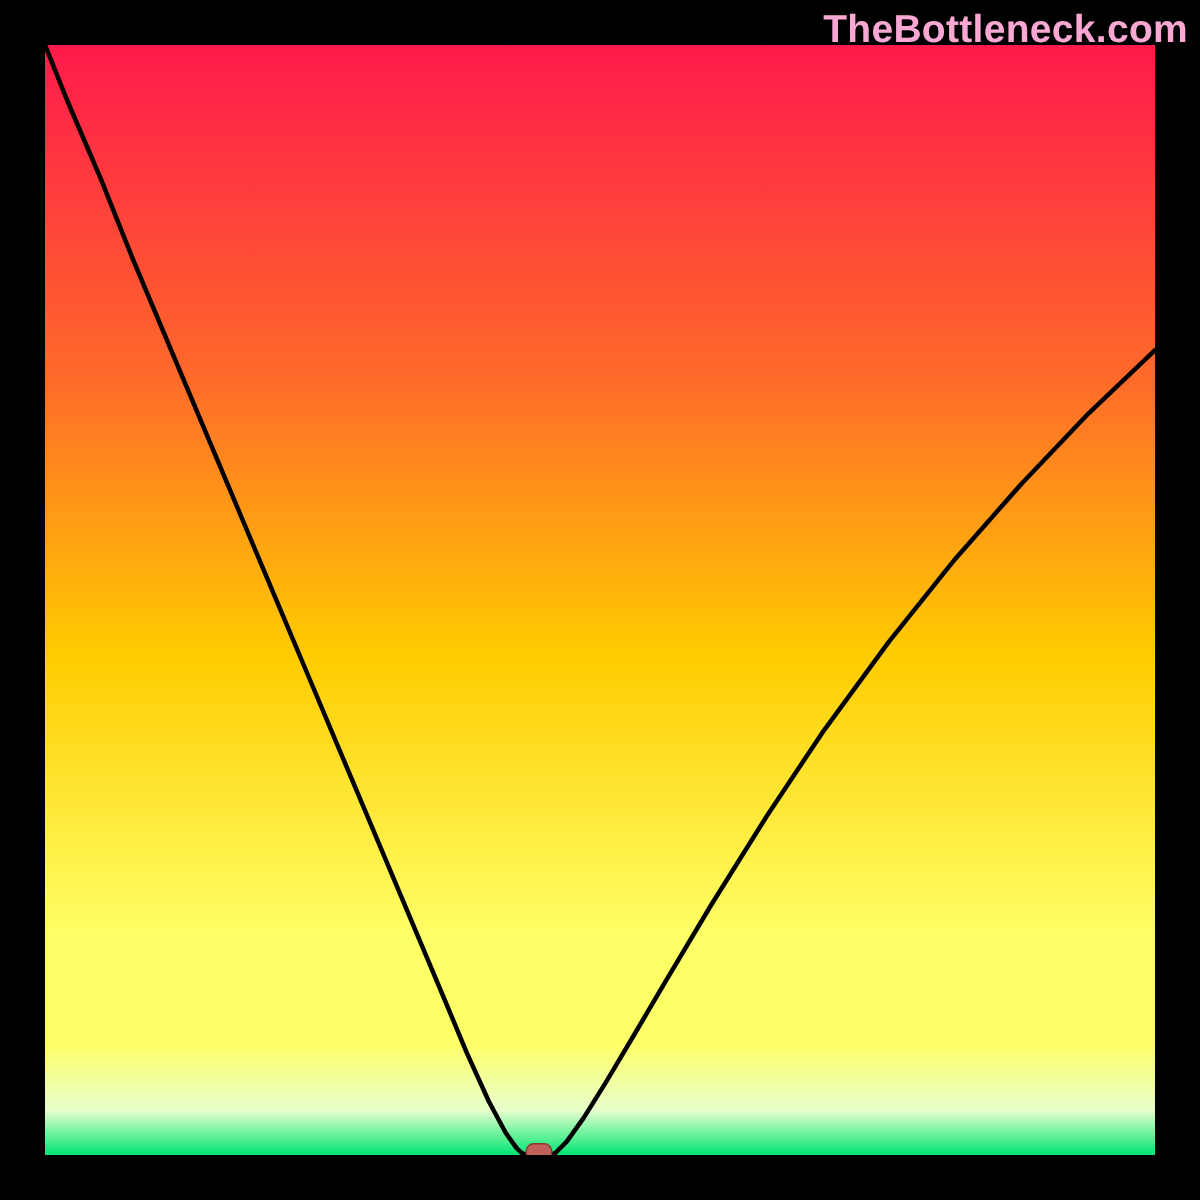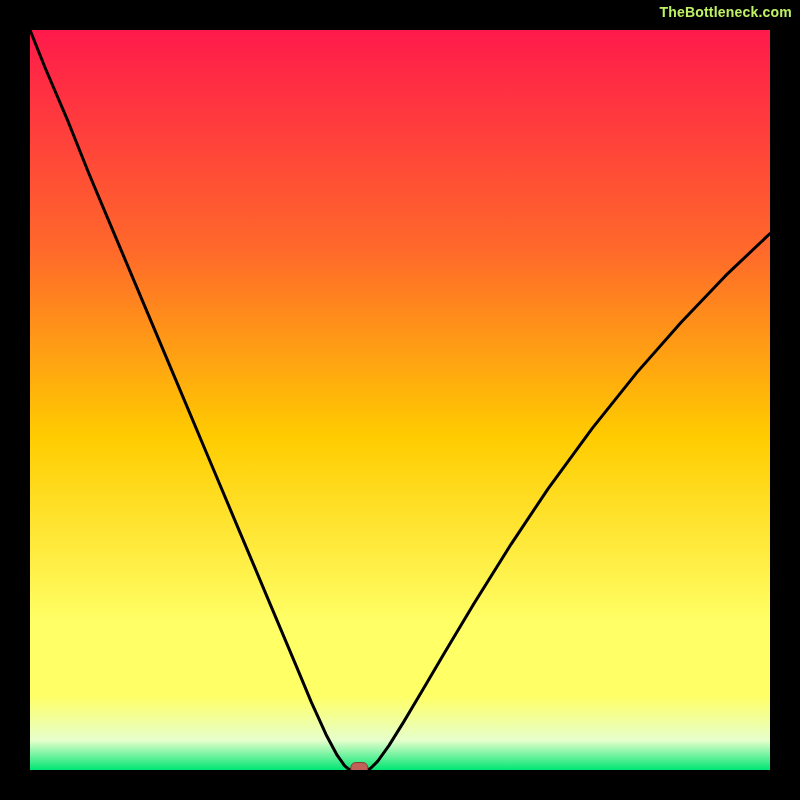--- a/index.html
+++ b/index.html
@@ -23,22 +23,22 @@
     position: absolute;
     left: 30px;
     top: 30px;
     width: 740px;
     height: 740px;
   }
   .watermark {
     position: absolute;
     top: 4px;
     right: 8px;
-    color: #bef264;
-    font-size: 14px;
+    color: #f9a8d4;
+    font-size: 26px;
     font-weight: 600;
     letter-spacing: 0.2px;
     user-select: none;
   }
 </style>
 </head>
 <body>
 
 <div class="frame">
 

